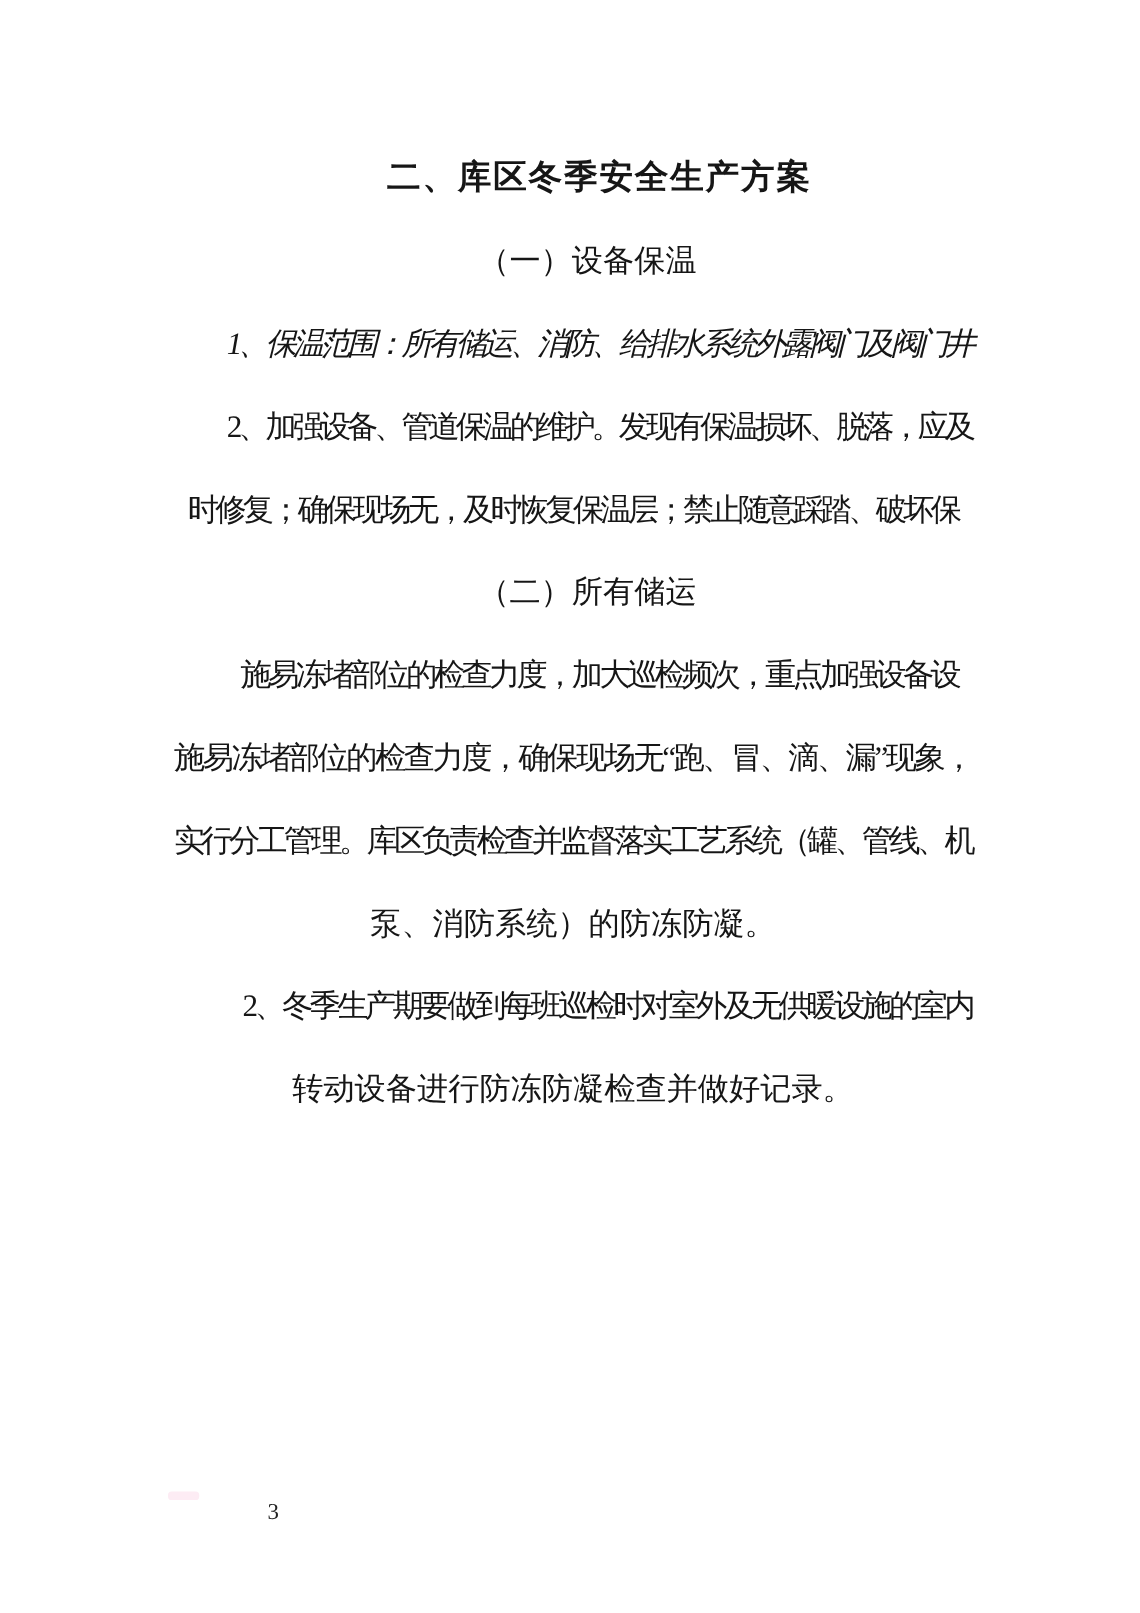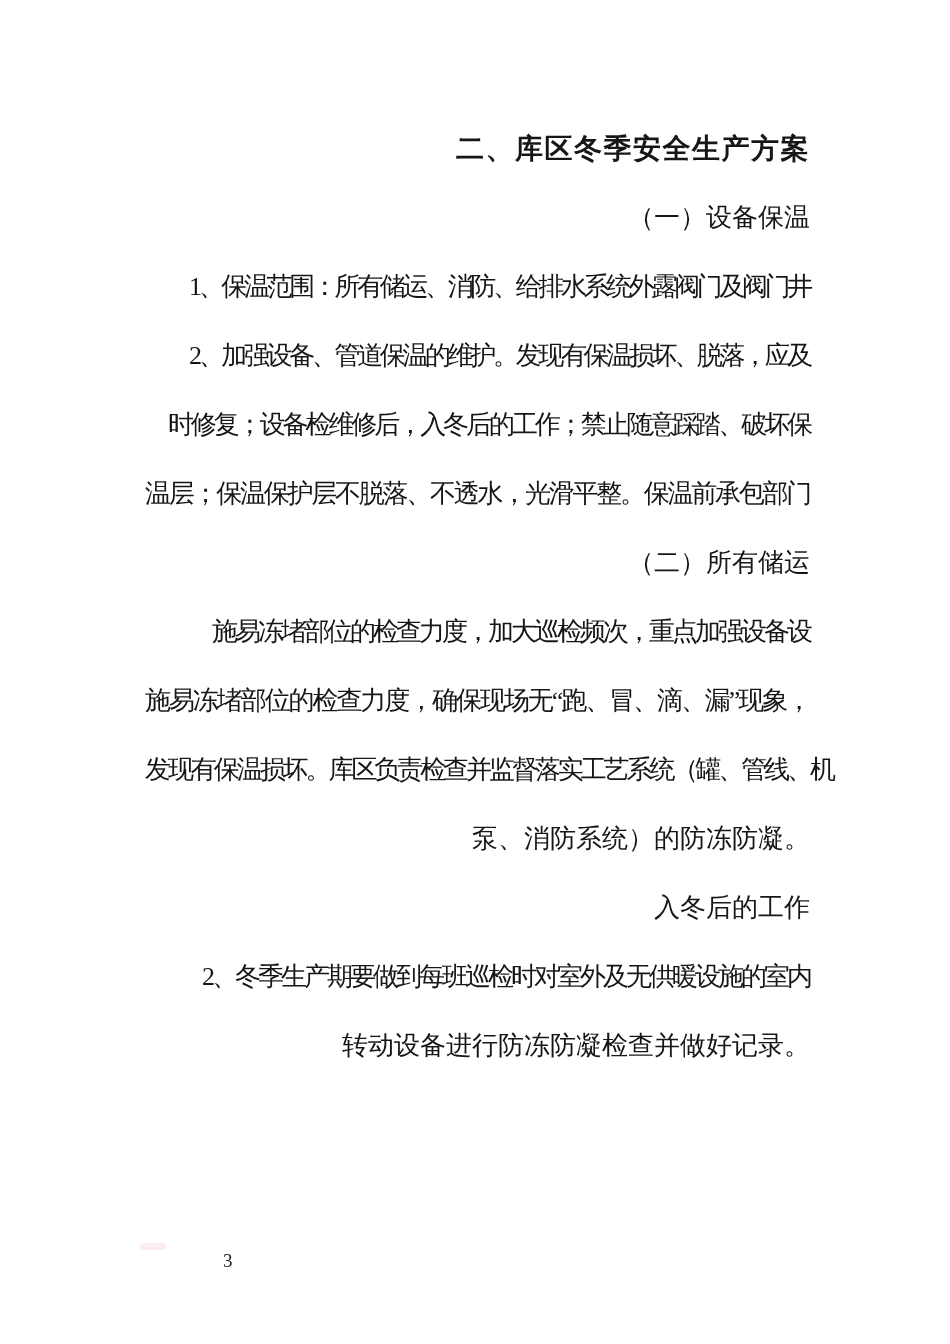--- a/index.html
+++ b/index.html
@@ -20,21 +20,21 @@
     position: absolute;
     left: 145px;
     top: 114px;
     width: 665px;
   }
   .line {
     height: 69px;
     line-height: 69px;
     font-size: 26px;
     white-space: nowrap;
-    text-align: right;
+    text-align: center;
   }
   .line > span { display: inline-block; white-space: nowrap; }
   .heading > span {
     font-weight: bold;
     font-size: 28px;
     letter-spacing: 1.5px;
   }
   
   .ind-a { padding-left: 44px; }  
   .ind-b { padding-left: 57px; }  
@@ -65,60 +65,54 @@
 
     <div class="line heading ind-a">
       <span>二、库区冬季安全生产方案</span>
     </div>
 
     <div class="line ind-p">
       <span>（一）设备保温</span>
     </div>
 
     <div class="line ind-a fill">
-      <span style="letter-spacing: -3.35714px;">1、保温范围：所有储运、消防、给排水系统外露阀门及阀门井</span>
+      <span style="letter-spacing: -3.35714px; font-style: italic;">1、保温范围：所有储运、消防、给排水系统外露阀门及阀门井</span>
     </div>
 
 
     <div class="line ind-a fill">
       <span style="letter-spacing: -3.35714px;">2、加强设备、管道保温的维护。发现有保温损坏、脱落，应及</span>
     </div>
 
     <div class="line fill">
-      <span style="letter-spacing: -3.06897px;">时修复；设备检维修后，入冬后的工作；禁止随意踩踏、破坏保</span>
+      <span style="letter-spacing: -3.06897px;">时修复；确保现场无，及时恢复保温层；禁止随意踩踏、破坏保</span>
     </div>
 
-    <div class="line fill">
-      <span style="letter-spacing: -2.25px;">温层；保温保护层不脱落、不透水，光滑平整。保温前承包部门</span>
-    </div>
 
 
     <div class="line ind-p">
       <span>（二）所有储运</span>
     </div>
 
     <div class="line ind-a fill">
       <span style="letter-spacing: -3px;">施易冻堵部位的检查力度，加大巡检频次，重点加强设备设</span>
     </div>
 
     <div class="line fill">
       <span style="letter-spacing: -2.0722px;">施易冻堵部位的检查力度，确保现场无“跑、冒、滴、漏”现象，</span>
     </div>
 
     <div class="line fill">
-      <span style="letter-spacing: -3.06897px;">发现有保温损坏。库区负责检查并监督落实工艺系统（罐、管线、机</span>
+      <span style="letter-spacing: -3.06897px;">实行分工管理。库区负责检查并监督落实工艺系统（罐、管线、机</span>
     </div>
 
     <div class="line">
       <span>泵、消防系统）的防冻防凝。</span>
     </div>
 
-    <div class="line ind-a">
-      <span>入冬后的工作</span>
-    </div>
 
     <div class="line ind-b fill">
       <span style="letter-spacing: -3px;">2、冬季生产期要做到每班巡检时对室外及无供暖设施的室内</span>
     </div>
 
     <div class="line">
       <span>转动设备进行防冻防凝检查并做好记录。</span>
     </div>
 
   </div>

